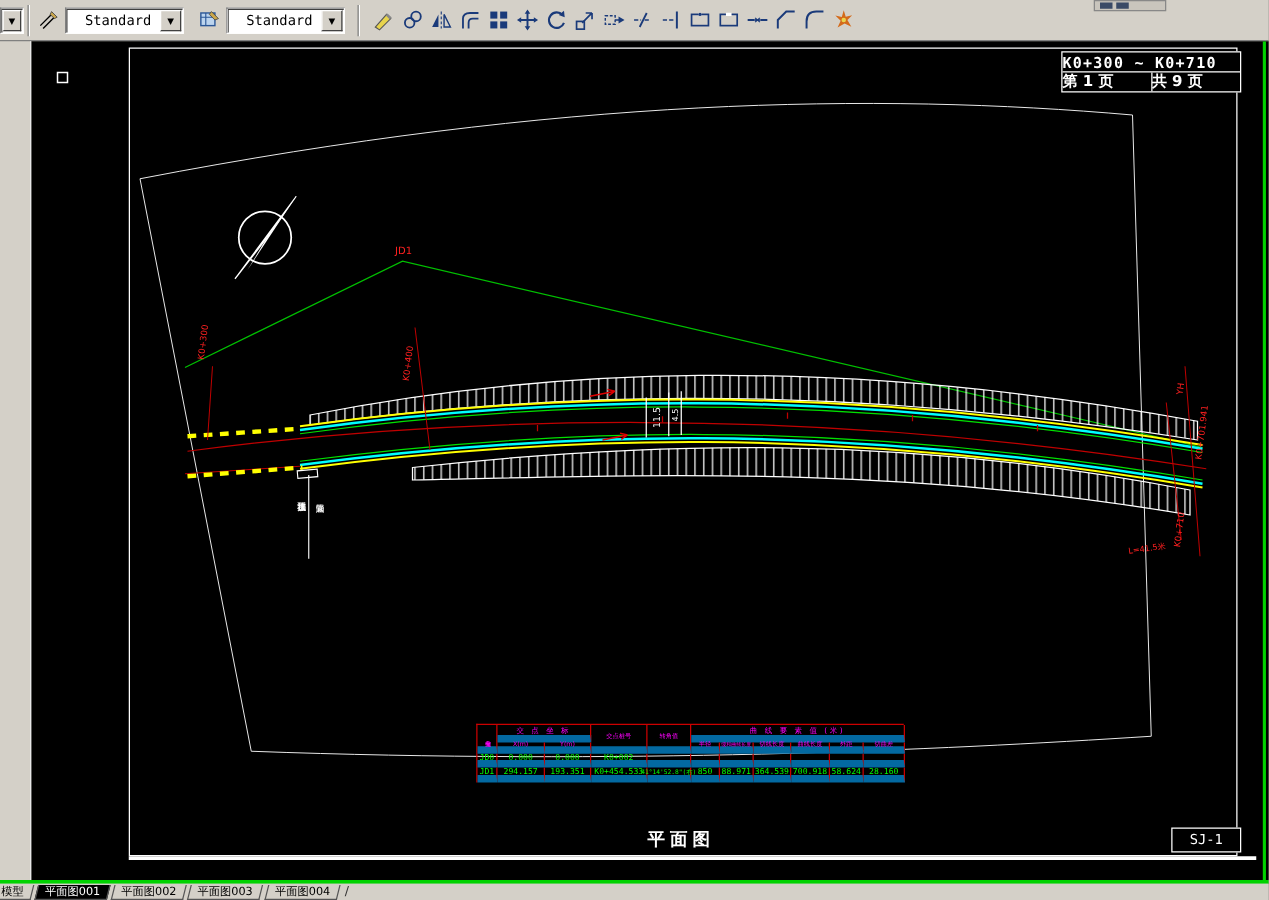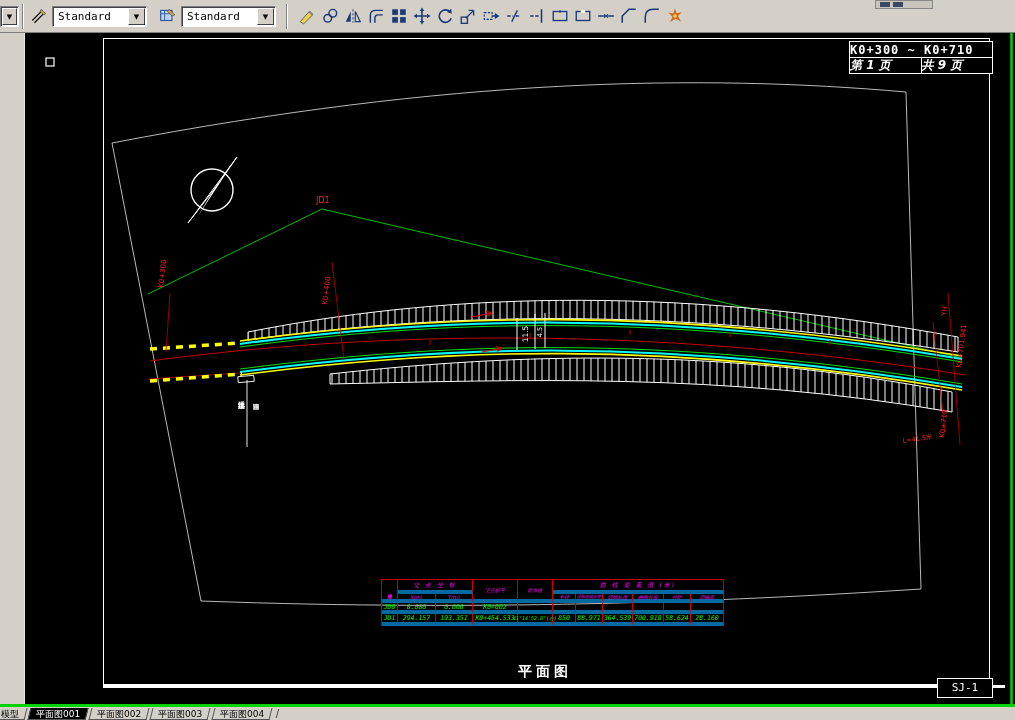--- a/index.html
+++ b/index.html
@@ -10,57 +10,57 @@
   #toolbar { position:absolute; left:0; top:0; width:1015px; height:33px;
              background:#d4d0c8; border-bottom:1px solid #808080; }
   .tb-sep { position:absolute; top:4px; width:2px; height:25px;
             border-left:1px solid #808080; border-right:1px solid #ffffff; }
   .tb-btn { position:absolute; top:3px; width:23px; height:26px;
             display:flex; align-items:center; justify-content:center;
             background:#d4d0c8; border:1px solid #d4d0c8; }
   .combo { position:absolute; top:6px; height:21px; background:#ffffff;
            border:1px solid #808080; border-bottom-color:#fff; border-right-color:#fff;
            box-shadow:inset 1px 1px 0 #404040; display:flex; align-items:center; }
-  .combo .cval { flex:1; font-size:11px; padding-left:5px; color:#000;
+  .combo .cval { flex:1; font-size:11px; padding-left:15px; color:#000;
                  font-family:"DejaVu Sans Mono", monospace; }
   .combo .carr { width:17px; height:17px; margin:1px; background:#d4d0c8;
                  border:1px solid #fff; border-right-color:#404040; border-bottom-color:#404040;
                  font-size:7px; display:flex; align-items:center; justify-content:center; color:#000; }
   #mini-frag { position:absolute; left:875px; top:0; width:58px; height:9px;
                background:#c9c5bd; border:1px solid #888; display:flex; gap:3px; padding:1px 4px; }
   #mini-frag i { width:10px; height:5px; background:#3a4a66; display:block; }
 
   
   #canvas-wrap { position:absolute; left:25px; top:33px; width:990px; height:671px; background:#000; }
   #left-strip-line { position:absolute; left:24px; top:33px; width:1px; height:671px; background:#e8e8e8; }
 
   
   .ovl { position:absolute; color:#fff; }
   #stationbox { left:849px; top:41px; width:144px; height:33px; border:1px solid #fff; background:#000;
                 font-size:12px; font-weight:bold; text-align:left; }
   #stationbox .r1 { height:16px; line-height:16px; border-bottom:1px solid #fff; letter-spacing:1px;
                     font-family:"DejaVu Sans Mono", monospace; }
-  #stationbox .r2 { display:flex; height:15px; line-height:15px;font-style:italic; }
+  #stationbox .r2 { display:flex; height:15px; line-height:15px; }
   #stationbox .r2 div { flex:1; }
   #stationbox .r2 div:first-child { border-right:1px solid #fff; }
   #drawing-title { left:518px; top:663px; font-size:14px; font-weight:bold; letter-spacing:4px; }
   #sheetno { left:937px; top:662px; width:56px; height:20px; border:1px solid #fff; background:#000;
-             font-size:11px; text-align:center; line-height:18px; font-family:"DejaVu Sans Mono", monospace;margin-top:16px; }
+             font-size:11px; text-align:center; line-height:18px; font-family:"DejaVu Sans Mono", monospace; }
 
   
   #ctable { position:absolute; left:381px; top:579px; width:343px; }
   #ctable .ttl { color:#ff00ff; font-size:8px; font-weight:bold; text-align:center;
                  letter-spacing:6px; height:11px; line-height:10px; }
   #cgrid { display:grid; width:342px;
            grid-template-columns:16px 38px 37px 45px 35px 23px 27px 30px 31px 27px 33px;
            grid-template-rows:14px 9px 11px 12px;
            border-top:1px solid #cc0000; border-left:1px solid #cc0000; background:transparent; }
-  #cgrid > div { border-right:1px solid #cc0000; border-bottom:4px solid #0369a1;
+  #cgrid > div { border-right:1px solid #cc0000; border-bottom:6px solid #0369a1;
                  display:flex; align-items:center; justify-content:center;
-                 white-space:nowrap; overflow:visible;font-style:italic; }
+                 white-space:nowrap; overflow:visible; }
   .th { color:#ff00ff; font-size:5px; }
   .th.big { font-size:6px; letter-spacing:2px; }
   .td { color:#00ff00; font-size:6.5px; font-family:"DejaVu Sans Mono", monospace; }
   .vert { writing-mode:vertical-rl; font-size:4.5px; letter-spacing:0; }
 
   
   #greenline-h { position:absolute; left:0; top:704px; width:1015px; height:3px; background:#00d200; }
   #statusbar { position:absolute; left:0; top:707px; width:1015px; height:13px; background:#d4d0c8;
                display:flex; align-items:center; font-size:9px; color:#000; }
   .tab { height:12px; line-height:12px; padding:0 6px; border:1px solid #555;

